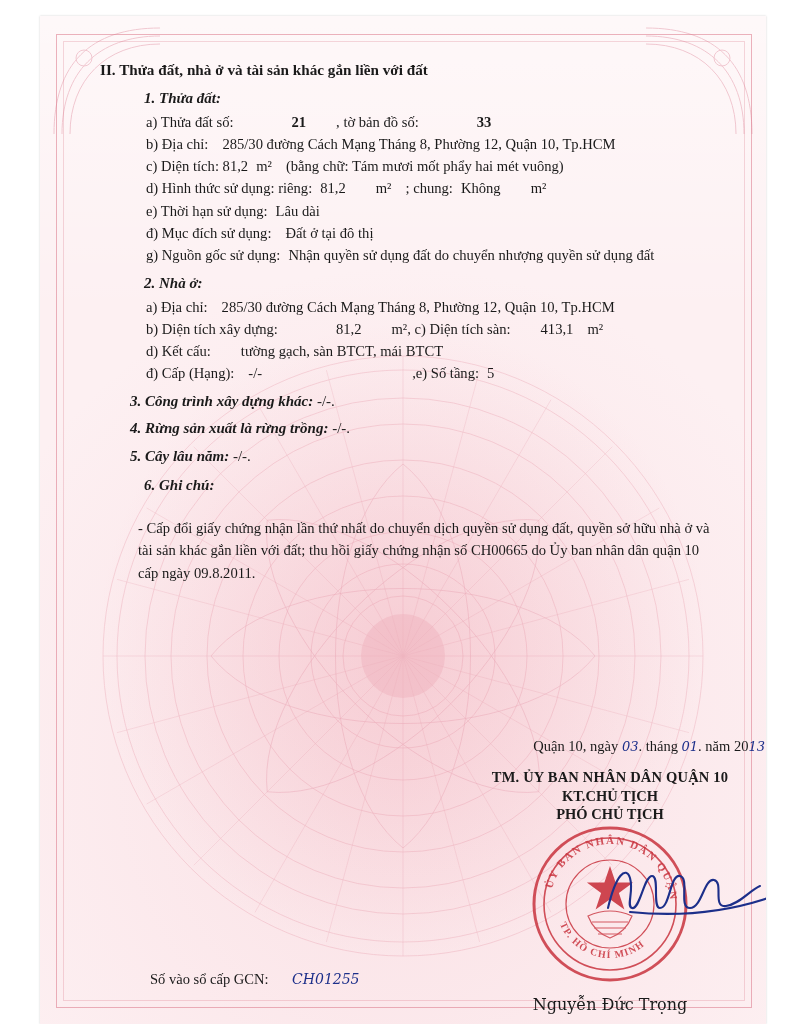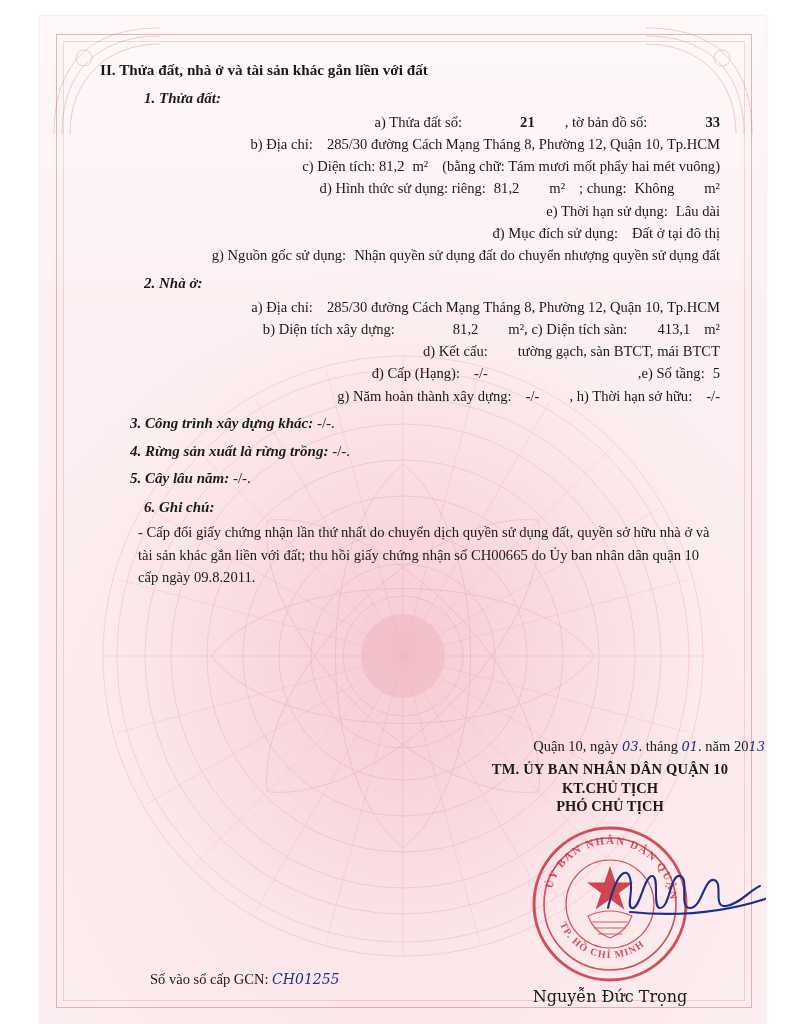--- a/index.html
+++ b/index.html
@@ -108,24 +108,23 @@
     margin: 5px 0 1px 30px;
     font-size: 15px;
   }
   .sub-head-inline .val {
     font-weight: normal;
     font-style: normal;
   }
   .line {
     margin: 0 0 0 46px;
     white-space: nowrap;
-    text-align: right;
   }
   .note-body {
-    margin: 2px 0 0 38px;
+    margin: 20px 0 0 38px;
     line-height: 1.55;
   }
   .bold { font-weight: bold; }
 
   .sp-lg { display: inline-block; width: 58px; }
   .sp-md { display: inline-block; width: 30px; }
   .sp-sm { display: inline-block; width: 14px; }
   .sp-xs { display: inline-block; width: 8px; }
 
   
@@ -143,21 +142,21 @@
     margin-left: 4px;
   }
   .hand {
     font-family: "DejaVu Serif", serif;
     font-style: italic;
     color: #1c2f8a;
     font-size: 13px;
   }
   #signblock .org {
     font-weight: bold;
-    margin-top: 6px;
+    margin-top: 14px;
     letter-spacing: 0.2px;
   }
   #signblock .role1 { font-weight: bold; margin-top: 2px; }
   #signblock .role2 { font-weight: bold; margin-top: 1px; }
   #signblock .signer {
     font-weight: normal;
     font-family: "DejaVu Serif", serif;
     margin-top: 172px;
     font-size: 16px;
   }
@@ -187,21 +186,21 @@
     left: 110px;
     top: 955px;
     font-size: 14.5px;
     white-space: nowrap;
   }
   #footer .num {
     font-family: "DejaVu Serif", serif;
     font-style: italic;
     color: #1c2f8a;
     font-size: 14px;
-    margin-left: 0;
+    margin-left: 20px;
   }
 </style>
 </head>
 <body>
 
 <div id="scan">
   <div id="paper">
 
     <svg class="rosette" viewBox="0 0 620 620">
       <g fill="none" stroke="#e48fa0" stroke-width="0.7" opacity="0.85">
@@ -338,23 +337,20 @@
       </div>
 
       <div class="line">
         <span>d) Kết cấu:</span><span class="sp-md"></span><span>tường gạch, sàn BTCT, mái BTCT</span>
       </div>
 
       <div class="line">
         <span>đ) Cấp (Hạng):</span><span class="sp-sm"></span><span>-/-</span><span style="display:inline-block;width:150px"></span><span>,e) Số tầng:</span><span class="sp-xs"></span><span>5</span>
       </div>
 
-      <div class="line">
-        <span>g) Năm hoàn thành xây dựng:</span><span class="sp-sm"></span><span>-/-</span><span class="sp-md"></span><span>, h) Thời hạn sở hữu:</span><span class="sp-sm"></span><span>-/-</span>
-      </div>
 
       <div class="sub-head-inline">
         <span>3.</span>
         <span>Công trình xây dựng khác:</span>
         <span class="val">-/-.</span>
       </div>
 
       <div class="sub-head-inline">
         <span>4.</span>
         <span>Rừng sản xuất là rừng trồng:</span>

